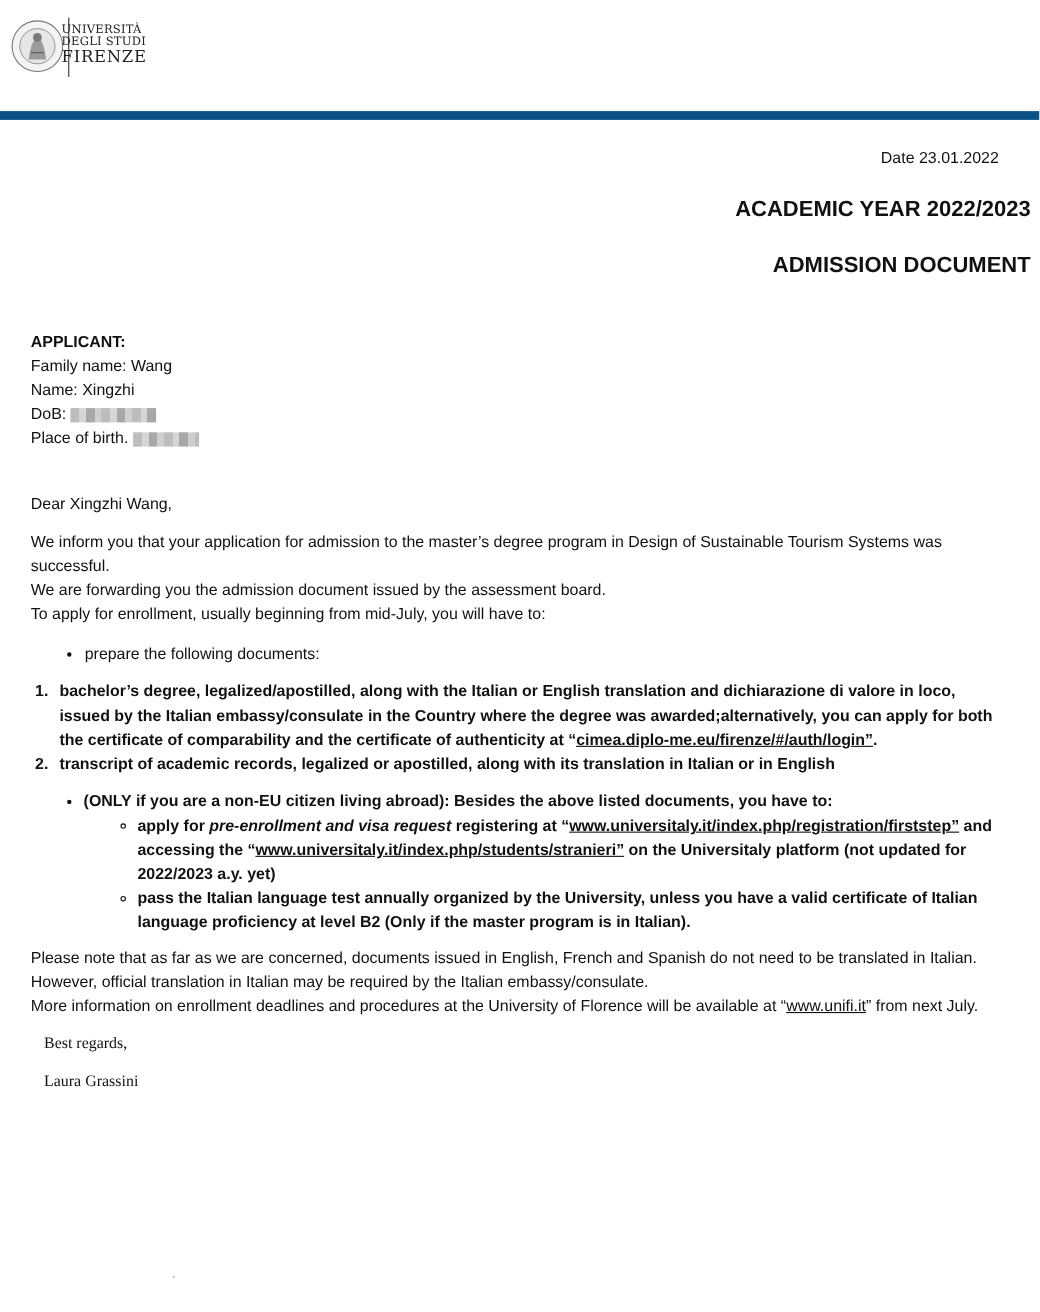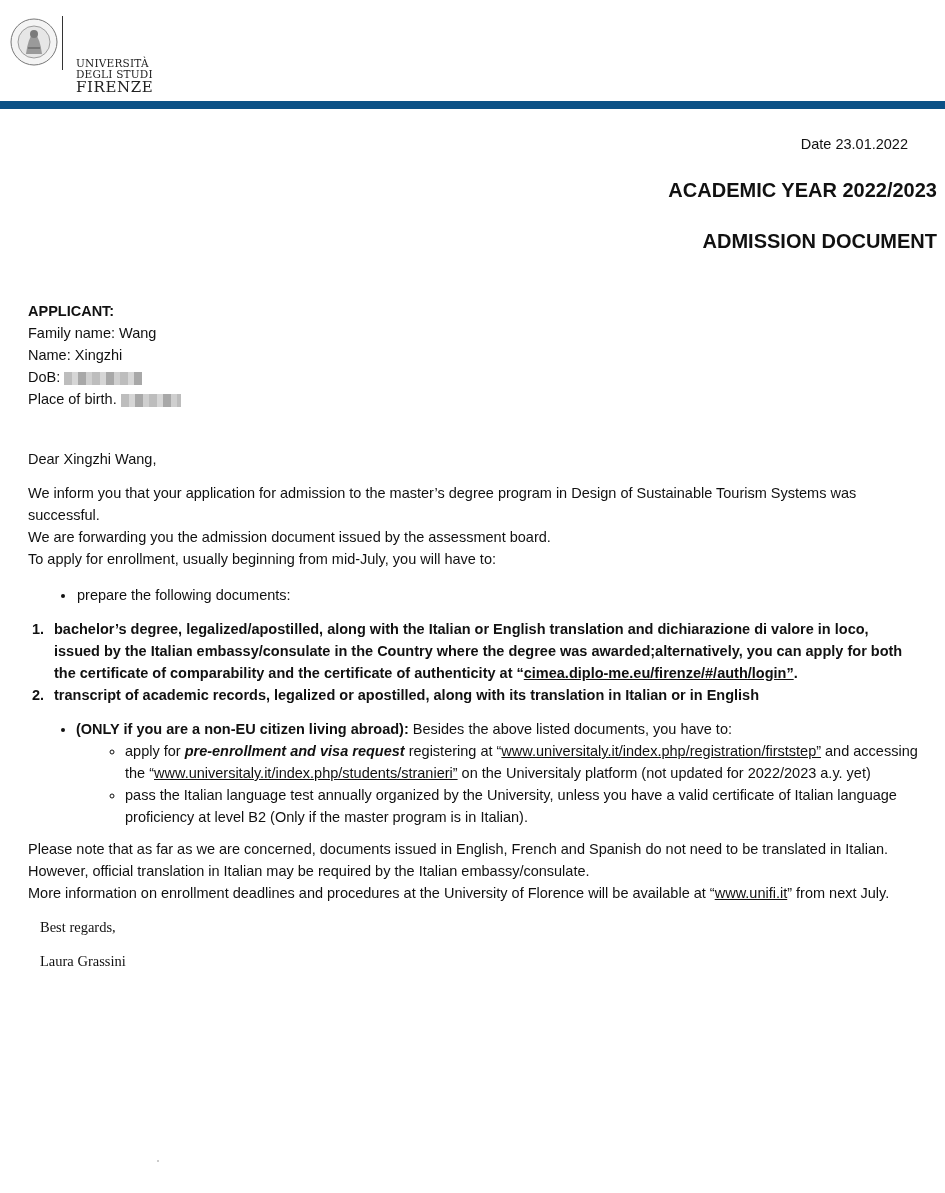--- a/index.html
+++ b/index.html
@@ -1,41 +1,41 @@
 <!DOCTYPE html>
 <html><head>
 <meta charset="utf-8">
 <style>
   html, body { margin: 0; padding: 0; background: #ffffff; }
   body { width: 945px; height: 1193px; position: relative; overflow: hidden;
          font-family: "Liberation Sans", sans-serif; color: #111; font-size: 14.5px; }
   .header { position: absolute; left: 0; top: 0; width: 945px; height: 100px; }
   .seal { position: absolute; left: 10px; top: 18px; width: 48px; height: 48px; }
   .logo-divider { position: absolute; left: 62px; top: 16px; width: 1px; height: 54px; background: #333; }
-  .logo-text { position: absolute; left: 76px; top: 22px; font-family: "DejaVu Serif", serif; color: #222; line-height: 1.05; margin-top: 36px; }
+  .logo-text { position: absolute; left: 56px; top: 22px; font-family: "DejaVu Serif", serif; color: #222; line-height: 1.05; }
   .logo-text .l1, .logo-text .l2 { font-size: 10.5px; letter-spacing: 0.2px; display:block; }
   .logo-text .l3 { font-size: 15px; letter-spacing: 0.6px; display:block; }
   .blue-bar { position: absolute; left: 0; top: 101px; width: 945px; height: 8px; background: #0b5186; }
   .date { position: absolute; right: 37px; top: 136px; font-size: 14.5px; }
   .title1, .title2 { position: absolute; left: 0; width: 937px; text-align: right; font-weight: bold; font-size: 20px; }
   .title1 { top: 179px; }
   .title2 { top: 230px; }
   .content { position: absolute; left: 28px; top: 300px; width: 890px; line-height: 22px; }
   .applicant p { margin: 0; }
   .blur { display: inline-block; height: 13px; vertical-align: middle; background:
           repeating-linear-gradient(90deg, #bdbdbd 0 8px, #d6d6d6 8px 14px, #a8a8a8 14px 22px, #cfcfcf 22px 28px);
           filter: blur(0.6px); }
   .dear { margin-top: 38px; }
   .para { margin-top: 12px; }
   .para p { margin: 0; }
   ul.top { margin: 14px 0 0 0; padding-left: 48px; list-style: disc; }
   ul.top li { padding-left: 1px; }
   ol.docs { margin: 12px 0 0 0; padding-left: 20px; font-weight: bold; }
   ol.docs li { padding-left: 6px; }
-  ul.nonEU { margin: 12px 0 0 0; padding-left: 48px; list-style: disc; }
+  ul.nonEU { margin: 12px 0 0 0; padding-left: 48px; list-style: disc; font-weight: bold; }
   ul.sub { margin: 0; padding-left: 49px; list-style: circle; }
   a { color: #111; text-decoration: underline; }
   .closing { margin-top: 10px; }
   .closing p { margin: 0; }
   .signoff { margin-top: 10px; }
   .signoff p { margin: 12px; font-family: Liberation Serif, serif; }
   .dot { position: absolute; left: 157px; top: 1160px; width: 2px; height: 2px; background: #ccc; }
 </style>
 </head>
 <body>

